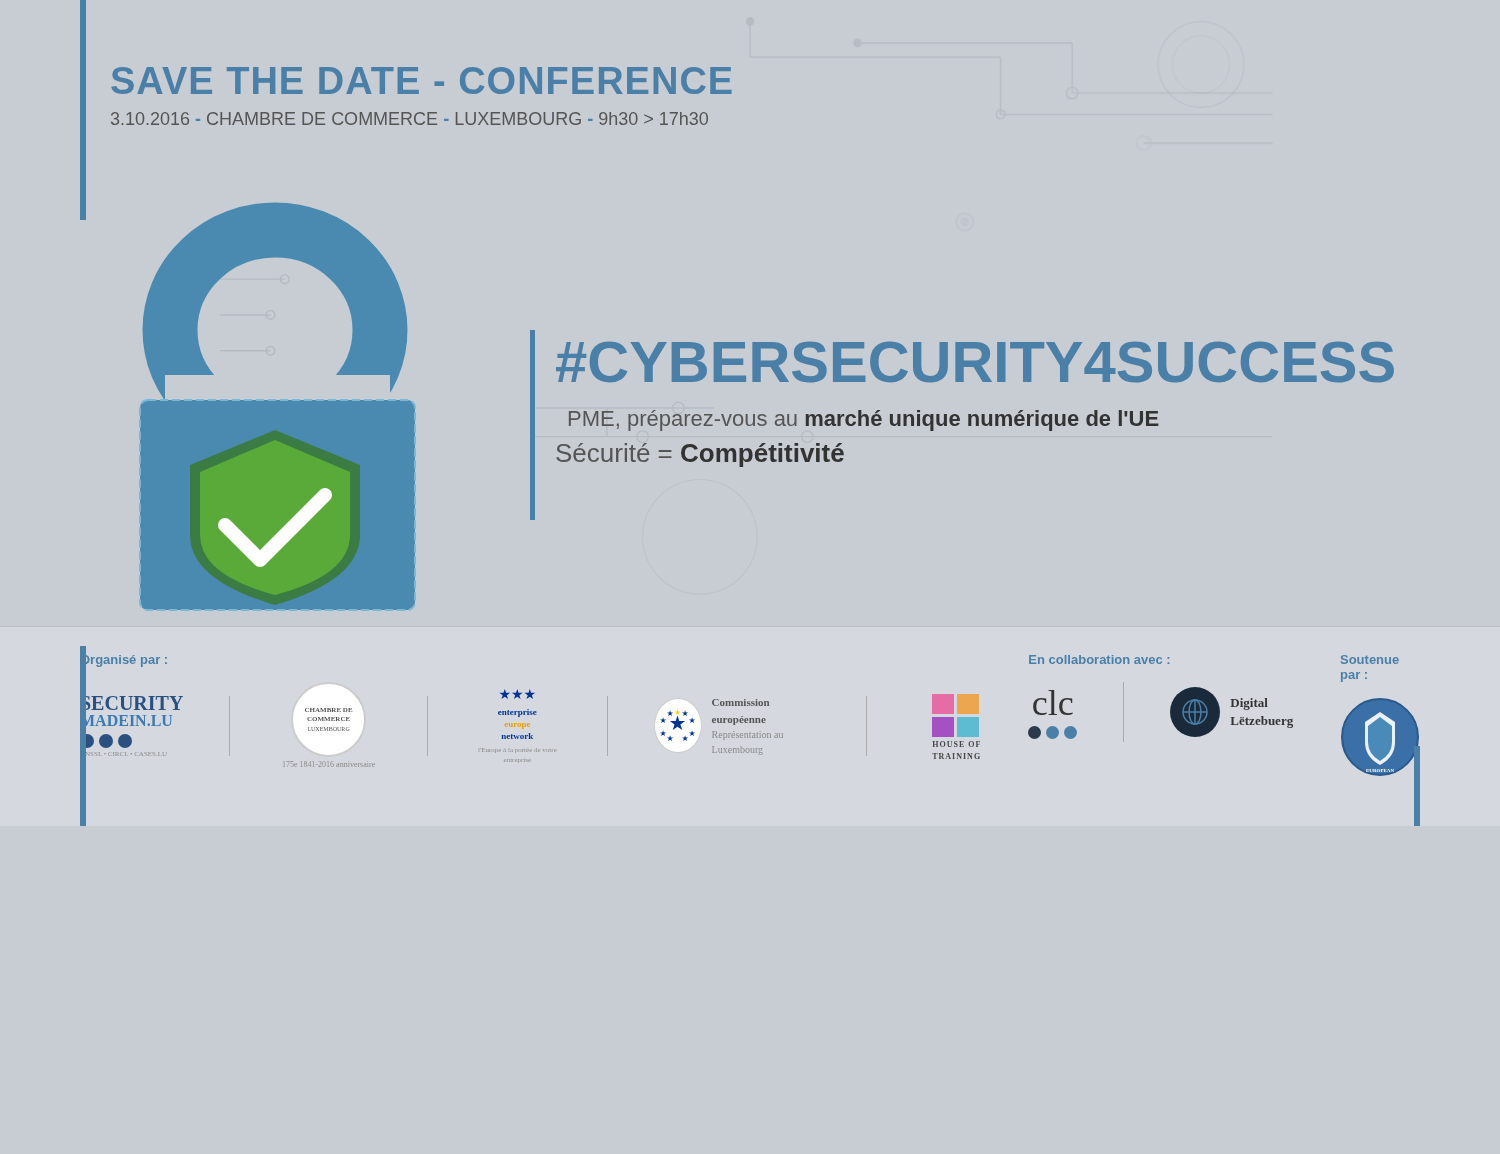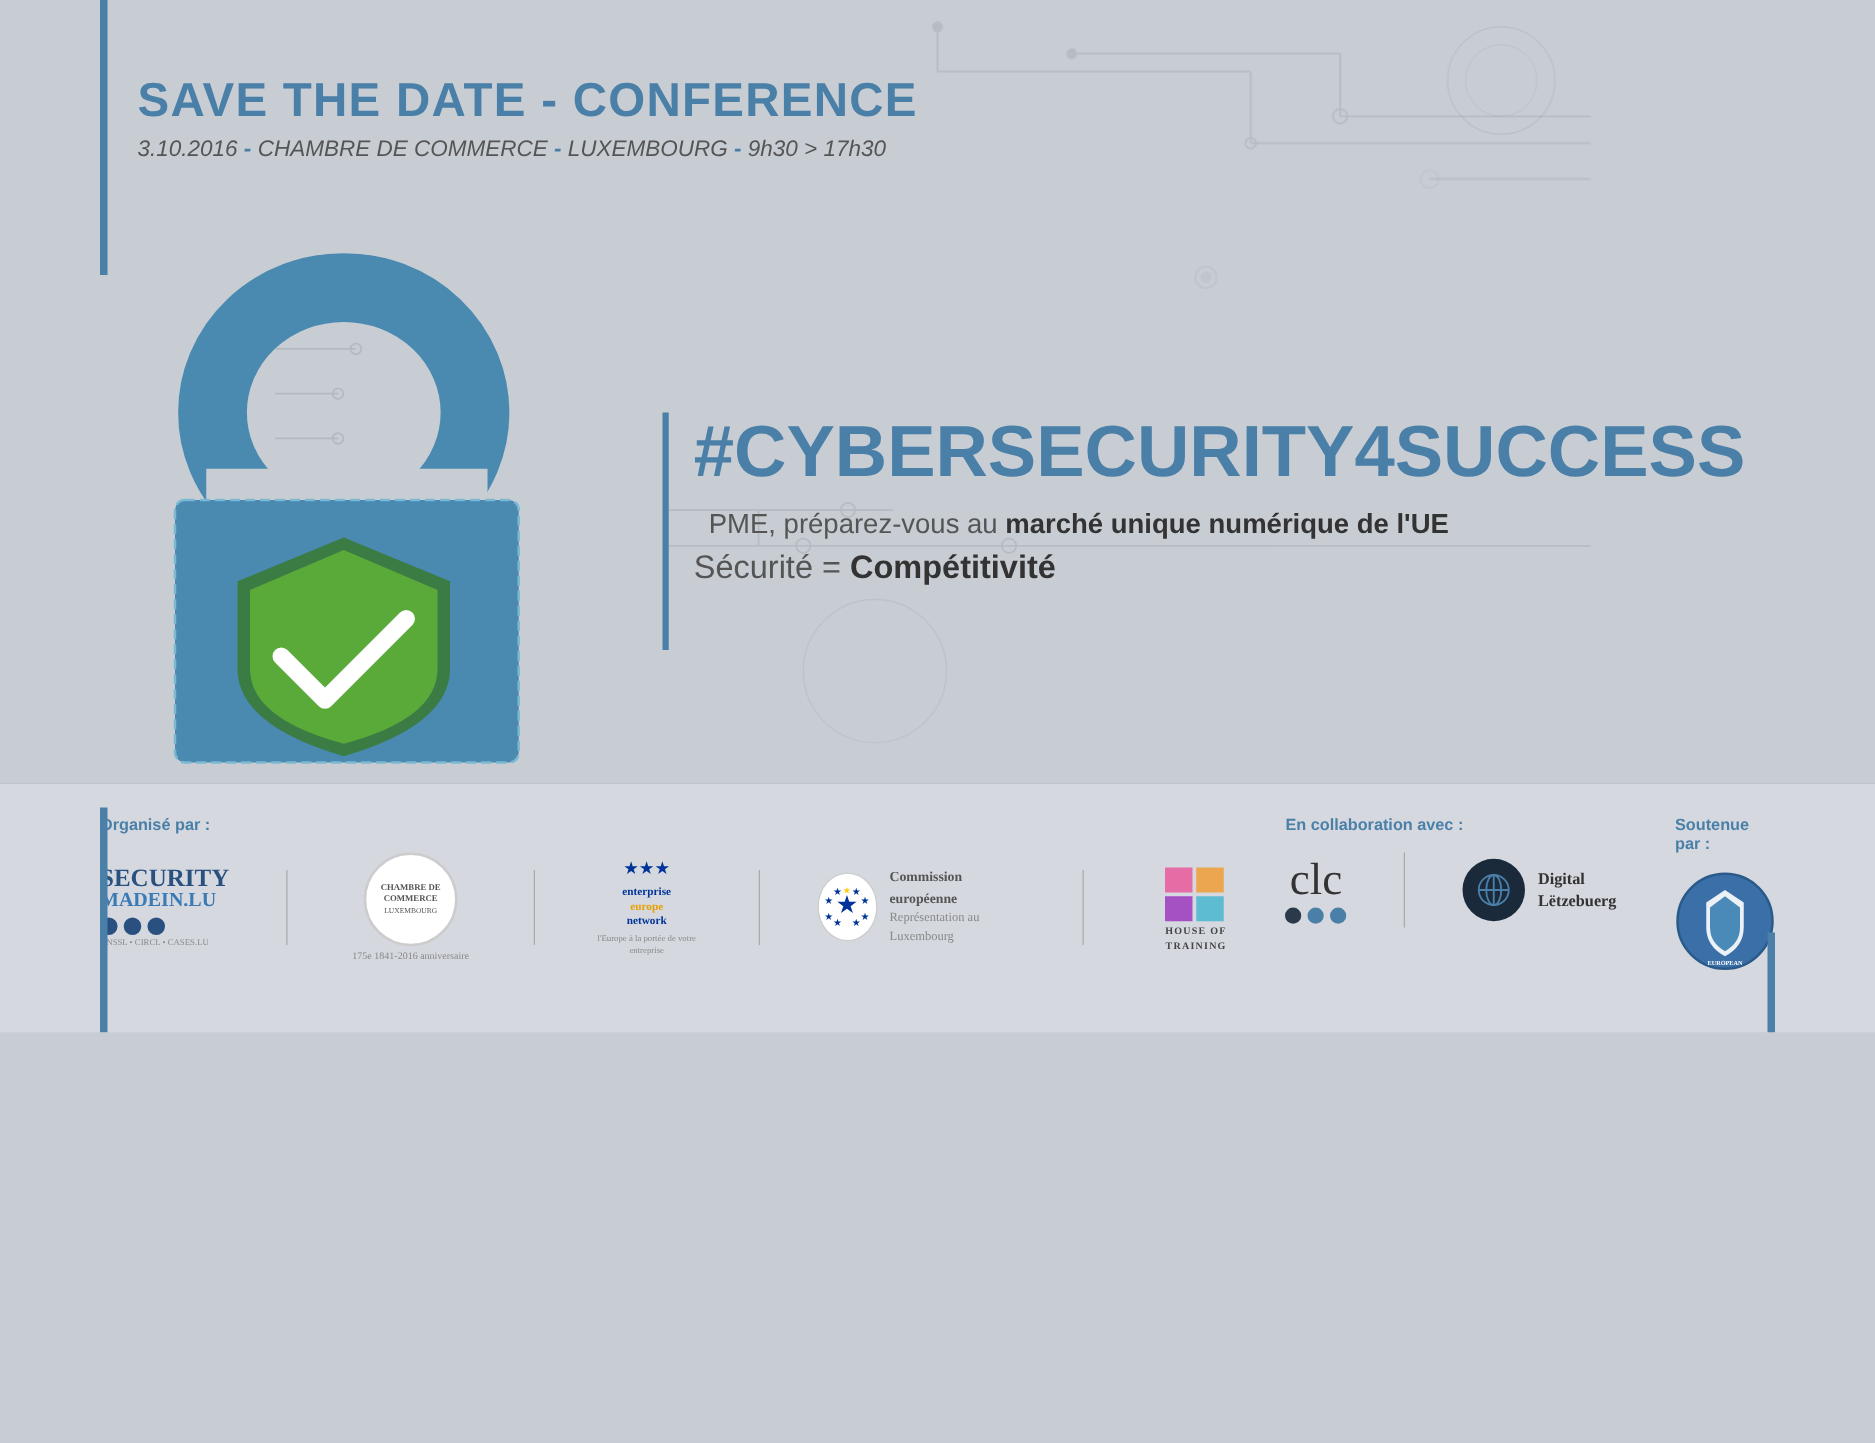--- a/index.html
+++ b/index.html
@@ -44,21 +44,20 @@
       color: #4a7fa8;
       letter-spacing: 1px;
       text-transform: uppercase;
     }
 
     .header-subtitle {
       font-size: 18px;
       color: #555;
       margin-top: 6px;
       font-weight: 400;
-      font-style: italic;
     }
 
     .header-subtitle strong {
       color: #4a7fa8;
       font-weight: 700;
     }
 
     
     .lock-container {
       position: absolute;
@@ -474,21 +473,21 @@
           <div class="logo-divider"></div>
 
           <div class="hot-logo">
             <svg width="60" height="50" viewBox="0 0 60 50" xmlns="http://www.w3.org/2000/svg">
 
               <rect x="5" y="5" width="22" height="20" fill="#e85fa0" opacity="0.9"></rect>
               <rect x="30" y="5" width="22" height="20" fill="#f0a040" opacity="0.9"></rect>
               <rect x="5" y="28" width="22" height="20" fill="#a040c0" opacity="0.9"></rect>
               <rect x="30" y="28" width="22" height="20" fill="#50b8d0" opacity="0.9"></rect>
             </svg>
-            <div style="font-size:8px;font-weight:700;text-transform:uppercase;letter-spacing:1px;text-align:right;color:#444;line-height:1.4;">
+            <div style="font-size:8px;font-weight:700;text-transform:uppercase;letter-spacing:1px;text-align:left;color:#444;line-height:1.4;">
               <span>HOUSE OF</span><br>
               <span>TRAINING</span>
             </div>
           </div>
 
         </div>
       </div>
 
       <div style="flex:1;"></div>
 

